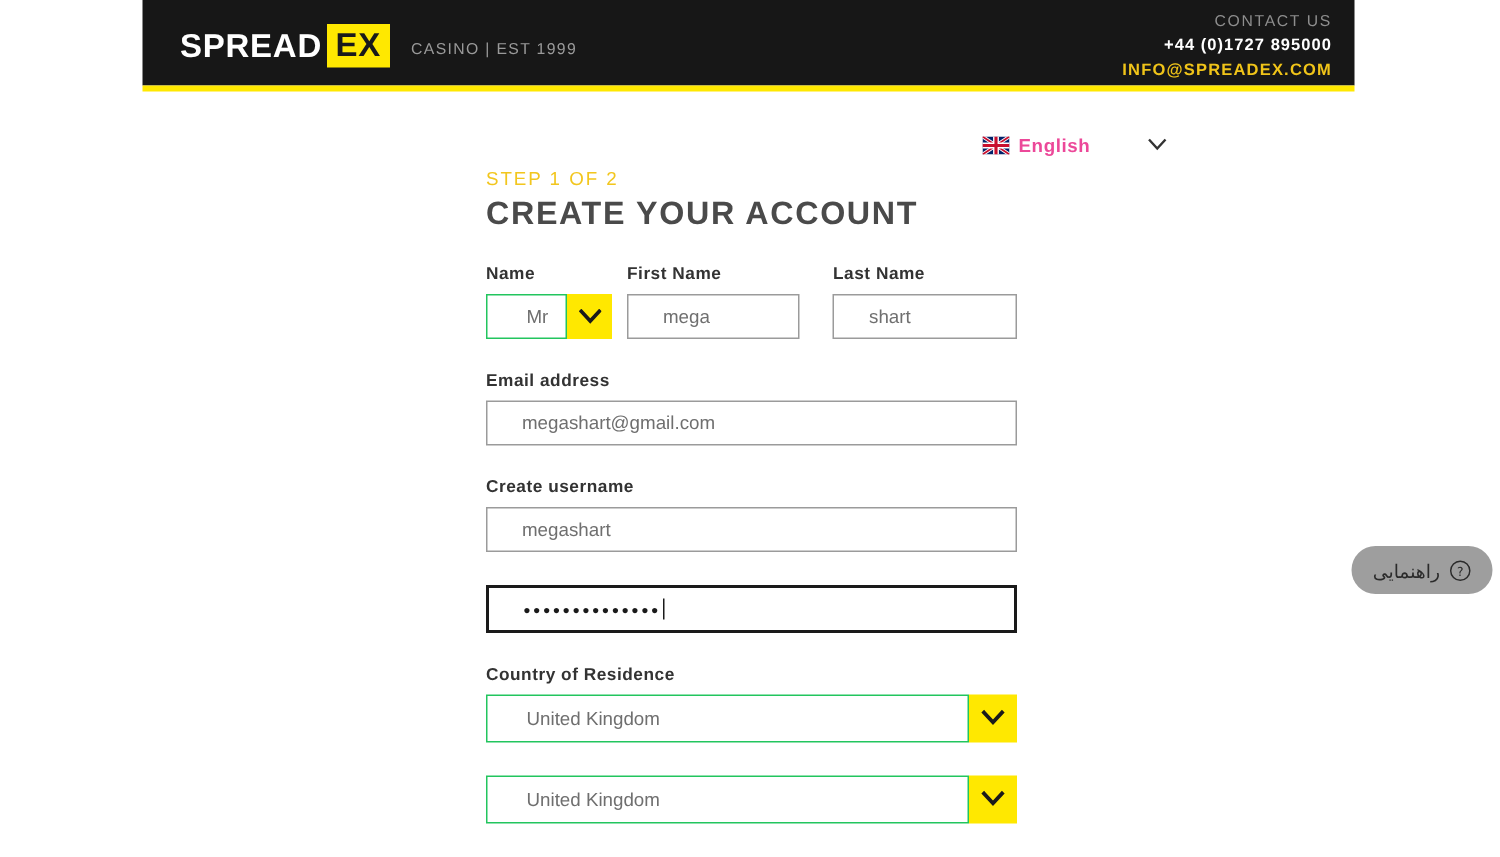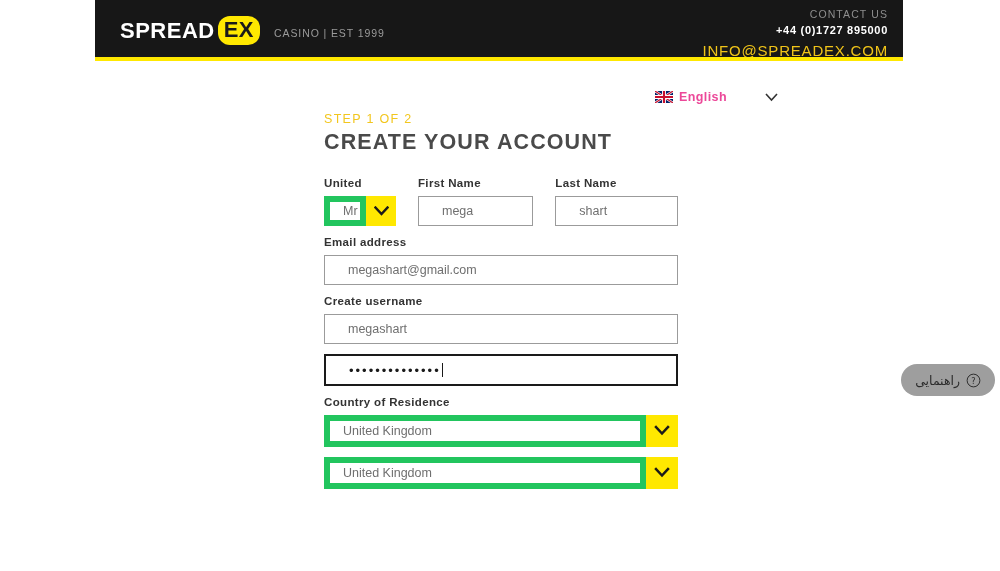--- a/index.html
+++ b/index.html
@@ -27,34 +27,34 @@
   }
 
   .brand { position: absolute; left: 25px; top: 16px; display:flex; align-items:center; }
   .brand-spread {
     color: #ffffff; font-weight: 700; font-size: 22px;
     letter-spacing: 0.5px; line-height: 1;
   }
   .brand-ex {
     background: #ffe800; color: #1a1a1a; font-weight: 700; font-size: 22px;
     letter-spacing: 0.5px; line-height: 1;
-    padding: 3px 6px 4px 6px; margin-left: 3px; border-radius: 12px;
+    padding: 3px 6px 4px 6px; margin-left: 3px;
   }
   .brand-tag {
     color: #9a9a9a; font-size: 10.5px; letter-spacing: 0.9px;
     margin-left: 14px; padding-top: 4px; white-space: nowrap;
   }
 
   .header-contact {
     position: absolute; right: 15px; top: 6px;
     text-align: right; line-height: 1.55;
   }
   .hc-label { color: #8e8e8e; font-size: 10.5px; letter-spacing: 1.1px; }
   .hc-phone { color: #ffffff; font-size: 11px; letter-spacing: 0.7px; font-weight: 600; }
-  .hc-email { color: #f0c419; font-size: 15px; letter-spacing: 0.8px; font-weight: 400; }
+  .hc-email { color: #f0c419; font-size: 11px; letter-spacing: 0.8px; font-weight: 700; }
 
   
   .lang {
     position: absolute; left: 655px; top: 88px;
     display: flex; align-items: center; gap: 6px;
     cursor: pointer;
   }
   .flag-uk { width: 18px; height: 12px; display:block; }
   .lang-label { font-size: 12.5px; color: #ec4899; font-weight: 700; letter-spacing: 0.4px; }
   .lang-chev { margin-left: 32px; }
@@ -64,21 +64,21 @@
   .step {
     color: #f2c61e; font-size: 12.5px; letter-spacing: 1.3px;
     font-weight: 500; margin: 0 0 4px 0;
   }
   .title-big {
     color: #4a4a4a; font-size: 21.5px; letter-spacing: 1.1px;
     font-weight: 700; margin: 0;
   }
 
   
-  .field { margin-top: 10px; }
+  .field { margin-top: 22px; }
   .field-label {
     display:block; font-size: 11.5px; color: #333333;
     font-weight: 700; letter-spacing: 0.35px; margin-bottom: 7px;
   }
   .input-box {
     width: 100%; height: 30px;
     border: 1px solid #9b9b9b; background: #ffffff;
     font-family: "Liberation Sans", sans-serif;
     font-size: 12.5px; color: #6f6f6f;
     padding: 0 23px; outline: none;
@@ -89,23 +89,23 @@
   }
 
   .row-names { display: flex; gap: 0; margin-top: 22px; }
   .col-title { width: 72px; }
   .col-first { width: 126px; margin-left: 22px; }
   .col-last  { width: 134px; margin-left: 22px; }
 
   .select-wrap { display: flex; align-items: stretch; }
   .select-field {
     flex: 1 1 auto; height: 30px;
-    border: 6px solid #22c55e; background: #fff;
+    border: 1px solid #22c55e; background: #fff;
     font-size: 12.5px; color: #6f6f6f;
-    display: flex; align-items: center; padding: 0 13px;
+    display: flex; align-items: center; padding: 0 26px;
     white-space: nowrap; overflow: hidden;
   }
   .select-btn {
     width: 30px; height: 30px; flex: 0 0 30px;
     background: #ffe800; border: none;
     display: flex; align-items: center; justify-content: center;
     cursor: pointer; padding: 0;
   }
   .sel-big .select-btn { width: 32px; height: 32px; flex: 0 0 32px; }
   .sel-big .select-field { height: 32px; }
@@ -172,21 +172,21 @@
   </div>
 
   <div class="form-area">
 
     <p class="step">STEP 1 OF 2</p>
     <h1 class="title-big">CREATE YOUR ACCOUNT</h1>
 
     <div class="row-names">
 
       <div class="col-title">
-        <label class="field-label">United</label>
+        <label class="field-label">Name</label>
         <div class="select-wrap">
           <div class="select-field">Mr</div>
           <button class="select-btn">
             <span>
               <svg width="15" height="10" viewBox="0 0 15 10" xmlns="http://www.w3.org/2000/svg">
                 <path d="M1.5 1.5 L7.5 8 L13.5 1.5" stroke="#1a1a1a" stroke-width="2.4" fill="none" stroke-linecap="square"></path>
               </svg>
             </span>
           </button>
         </div>

